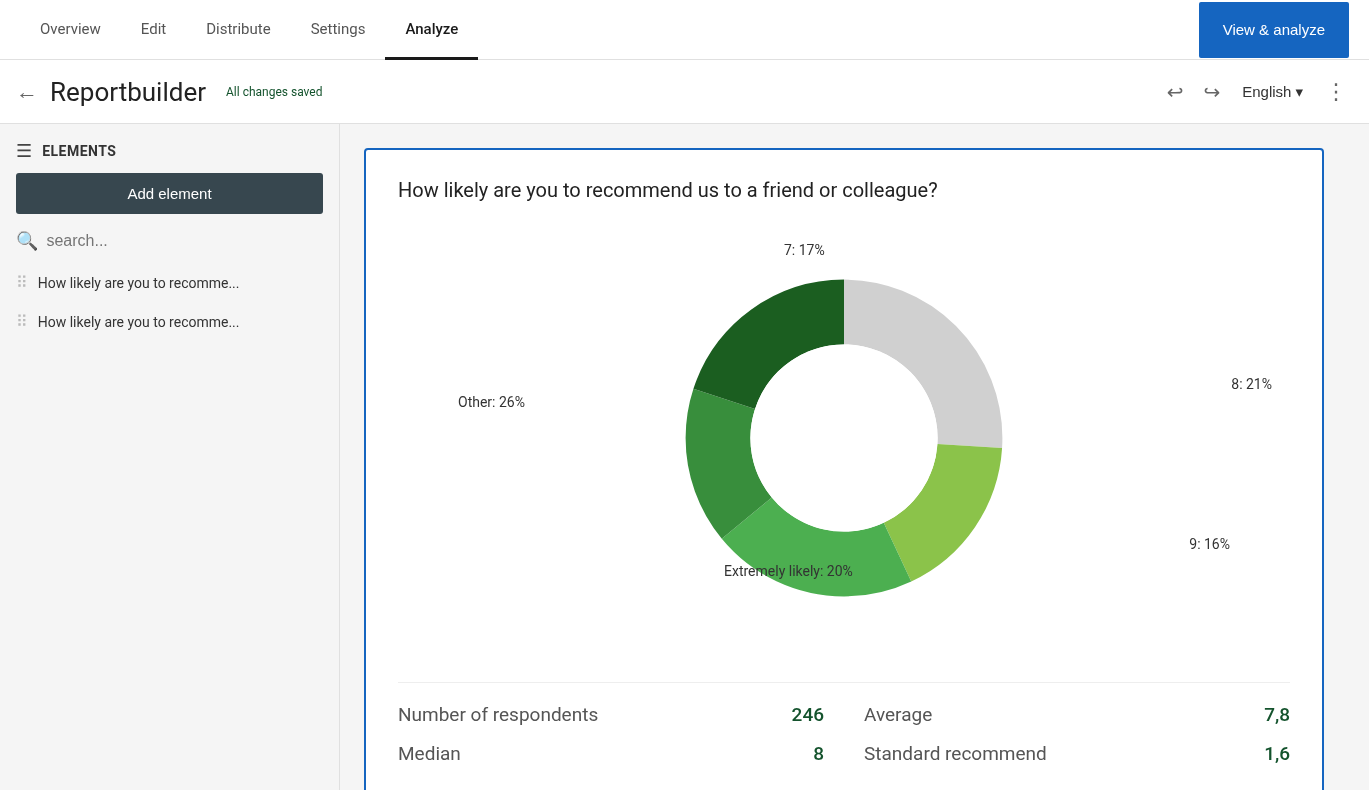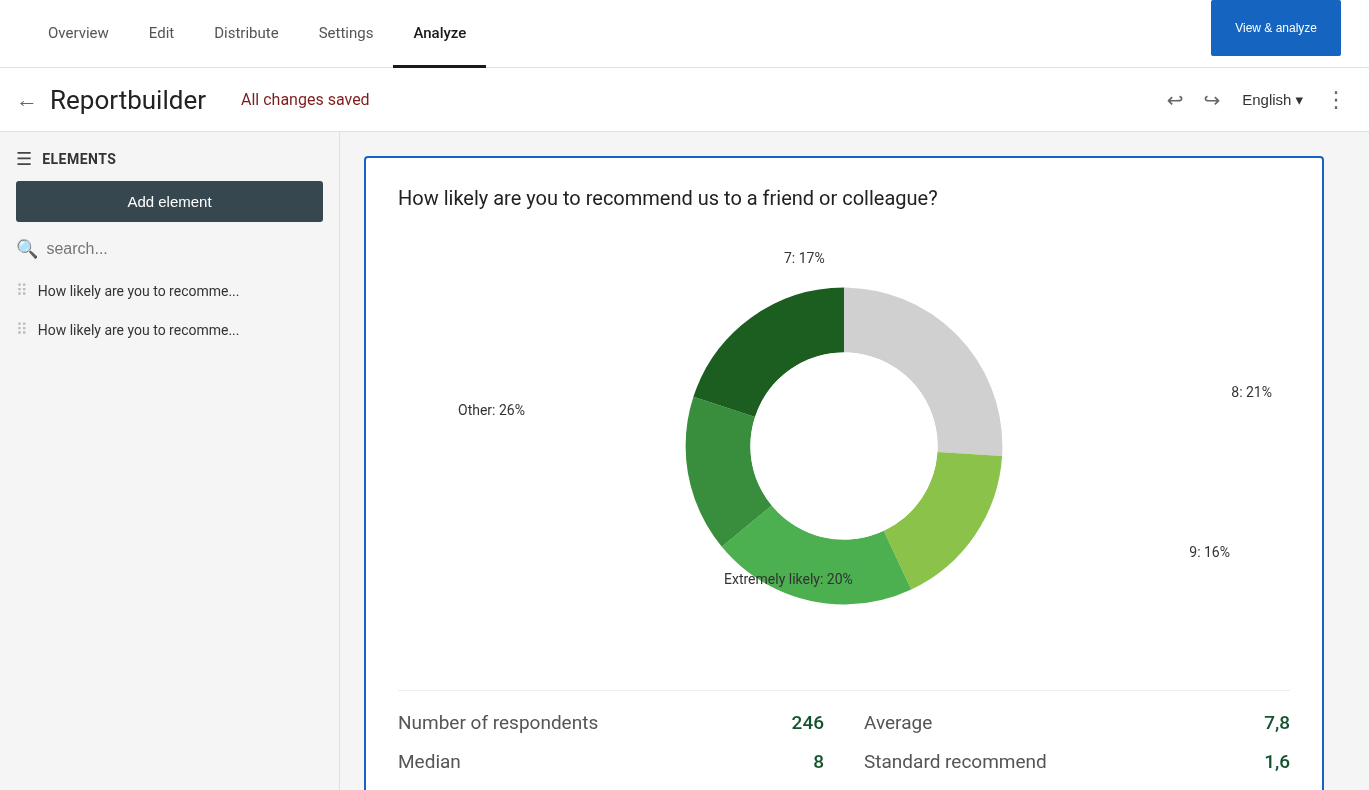--- a/index.html
+++ b/index.html
@@ -1,25 +1,25 @@
 <!DOCTYPE html>
 <html><head>
   <meta charset="utf-8">
   <style>
     * { box-sizing: border-box; margin: 0; padding: 0; }
     body { font-family: 'Roboto', Arial, sans-serif; background: #f5f5f5; height: 790px; overflow: hidden; }
 
     
     .top-nav {
       display: flex;
-      align-items: flex-start;
+      align-items: center;
       background: #fff;
       border-bottom: 1px solid #e0e0e0;
-      height: 68px;
-      padding: 0 28px;
+      height: 60px;
+      padding: 0 20px;
     }
     .top-nav-tabs {
       display: flex;
       align-items: center;
       height: 100%;
       flex: 1;
     }
     .nav-tab {
       padding: 0 20px;
       height: 100%;
@@ -34,21 +34,21 @@
     .nav-tab.active {
       color: #1a1a1a;
       border-bottom: 3px solid #1a1a1a;
       font-weight: 500;
     }
     .view-analyze-btn {
       background: #1565c0;
       color: #fff;
       border: none;
       padding: 10px 24px;
-      font-size: 12px;
+      font-size: 15px;
       font-weight: 500;
       cursor: pointer;
       border-radius: 2px;
       height: 56px;
     }
 
     
     .second-header {
       display: flex;
       align-items: center;
@@ -67,24 +67,23 @@
       display: flex;
       align-items: center;
     }
     .report-title {
       font-size: 26px;
       font-weight: 400;
       color: #222;
       margin-right: 20px;
     }
     .saved-status {
-      font-size: 16px;
-      color: #7f1d1d;
-      flex: 1;
-      margin-left: 15px;
+      font-size: 12px;
+      color: #14532d;
+      flex: 1;
     }
     .header-actions {
       display: flex;
       align-items: center;
       gap: 8px;
     }
     .icon-btn {
       background: none;
       border: none;
       cursor: pointer;

